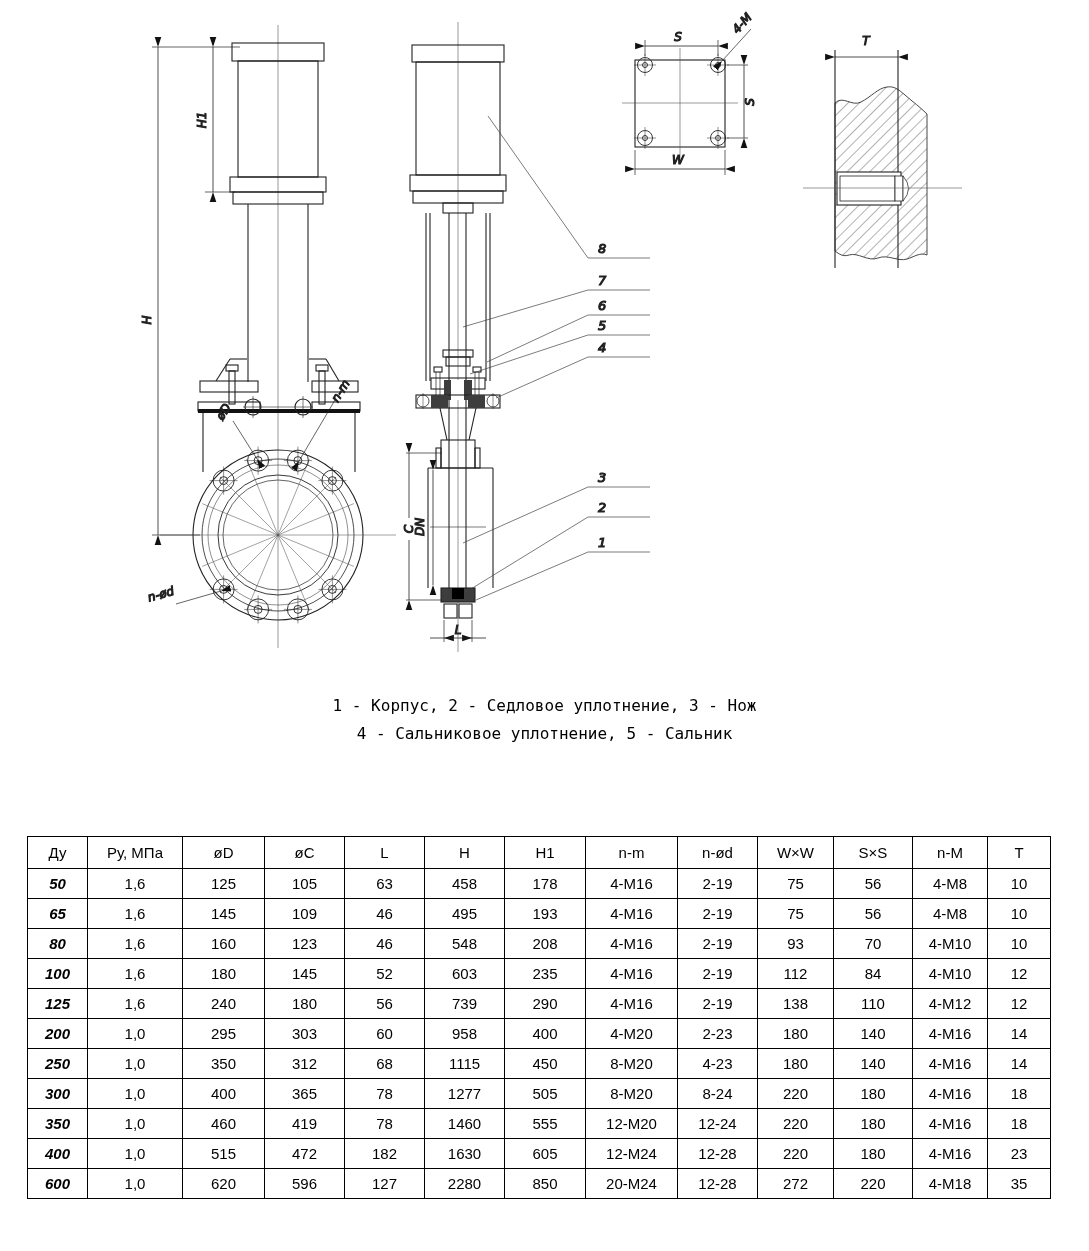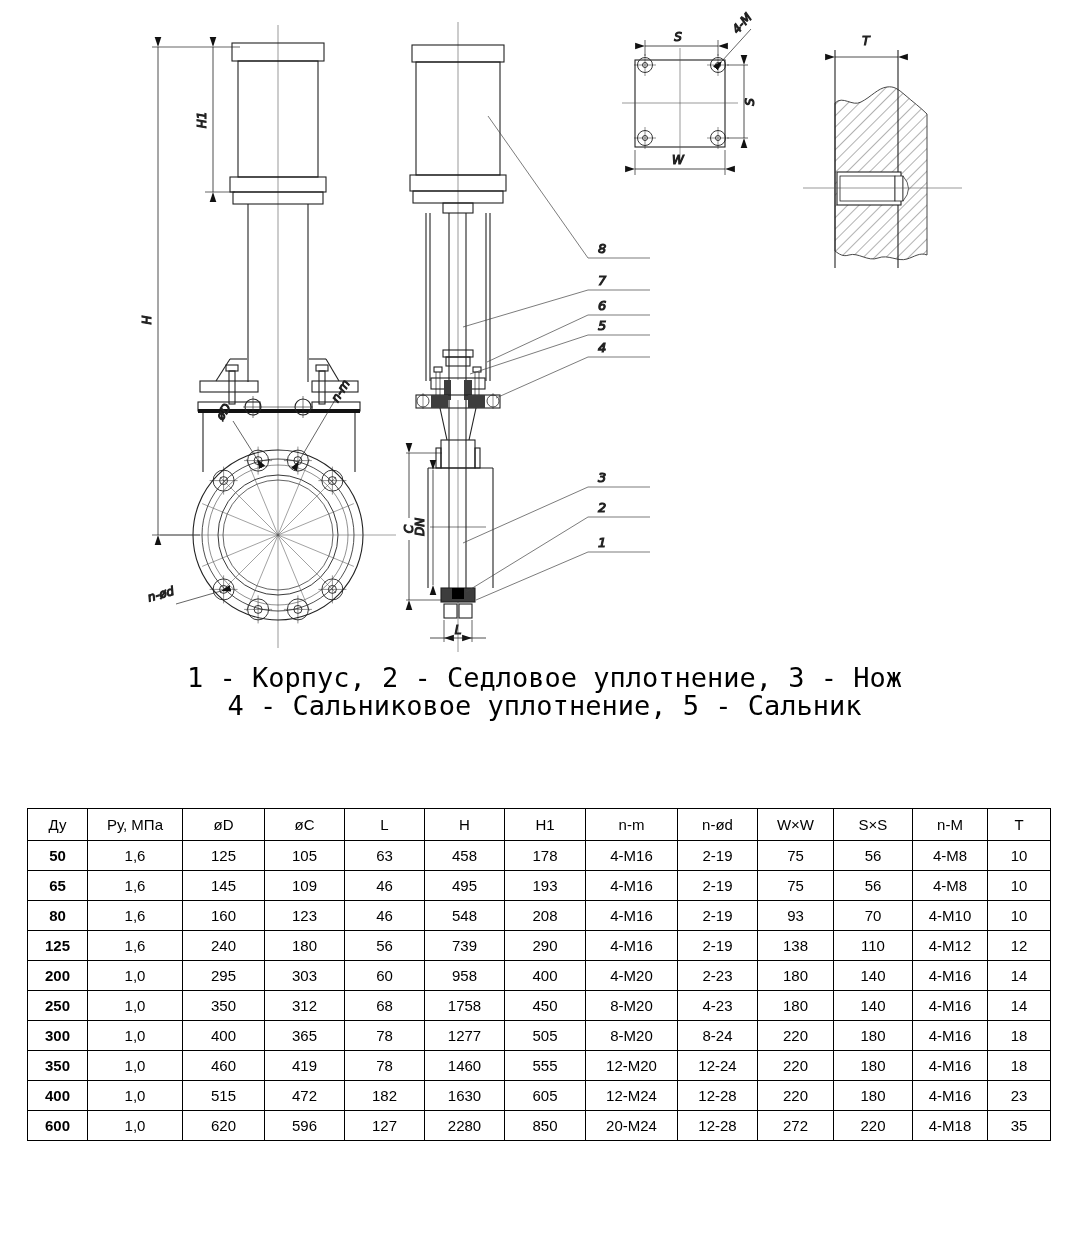--- a/index.html
+++ b/index.html
@@ -1,28 +1,28 @@
 <!DOCTYPE html>
 <html><head>
 <meta charset="utf-8">
 <style>
   html,body{margin:0;padding:0;background:#fff;}
   body{width:1089px;font-family:"Liberation Sans",sans-serif;color:#000;}
   .sheet{width:1089px;height:1251px;position:relative;background:#fff;overflow:hidden;}
   svg text{font-family:"DejaVu Sans",sans-serif;fill:#1a1a1a;}
   .dim{font-size:12px;font-style:italic;}
   .co{font-size:13px;font-style:italic;}
-  .legend{height:84px;text-align:center;
-          font-family:"DejaVu Sans Mono",monospace;font-size:27px;line-height:28px;color:#000;}
+  .legend{margin-top:28px;height:84px;text-align:center;
+          font-family:"DejaVu Sans Mono",monospace;font-size:16px;line-height:28px;color:#000;}
   table.spec{border-collapse:collapse;table-layout:fixed;width:1023px;margin:60px 0 0 27px;}
   table.spec th,table.spec td{border:1px solid #000;text-align:center;vertical-align:middle;
           font-family:"Liberation Sans",sans-serif;font-size:15px;height:29px;padding:0;}
   table.spec th{font-weight:normal;height:31px;}
   table.spec td{font-weight:normal;}
-  table.spec td.dn-col{font-weight:bold;}
+  table.spec td.dn-col{font-weight:bold;font-style:italic;}
 </style>
 </head>
 <body>
 
 <div class="sheet">
 
 <svg width="1089" height="660" viewBox="0 0 1089 660">
   <defs>
     <marker id="arr" viewBox="0 0 10 8" refX="1" refY="4" markerWidth="11" markerHeight="9" markerUnits="userSpaceOnUse" orient="auto-start-reverse">
       <path d="M1,4 L10,1 L10,7 Z" fill="#111"></path>
@@ -406,20 +406,35 @@
           <td>548</td>
           <td>208</td>
           <td>4-M16</td>
           <td>2-19</td>
           <td>93</td>
           <td>70</td>
           <td>4-M10</td>
           <td>10</td>
         </tr>
         <tr>
+          <td class="dn-col">100</td>
+          <td>1,6</td>
+          <td>180</td>
+          <td>145</td>
+          <td>52</td>
+          <td>603</td>
+          <td>235</td>
+          <td>4-M16</td>
+          <td>2-19</td>
+          <td>112</td>
+          <td>84</td>
+          <td>4-M10</td>
+          <td>12</td>
+        </tr>
+        <tr>
           <td class="dn-col">125</td>
           <td>1,6</td>
           <td>240</td>
           <td>180</td>
           <td>56</td>
           <td>739</td>
           <td>290</td>
           <td>4-M16</td>
           <td>2-19</td>
           <td>138</td>
@@ -441,21 +456,21 @@
           <td>140</td>
           <td>4-M16</td>
           <td>14</td>
         </tr>
         <tr>
           <td class="dn-col">250</td>
           <td>1,0</td>
           <td>350</td>
           <td>312</td>
           <td>68</td>
-          <td>1758</td>
+          <td>1115</td>
           <td>450</td>
           <td>8-M20</td>
           <td>4-23</td>
           <td>180</td>
           <td>140</td>
           <td>4-M16</td>
           <td>14</td>
         </tr>
         <tr>
           <td class="dn-col">300</td>

